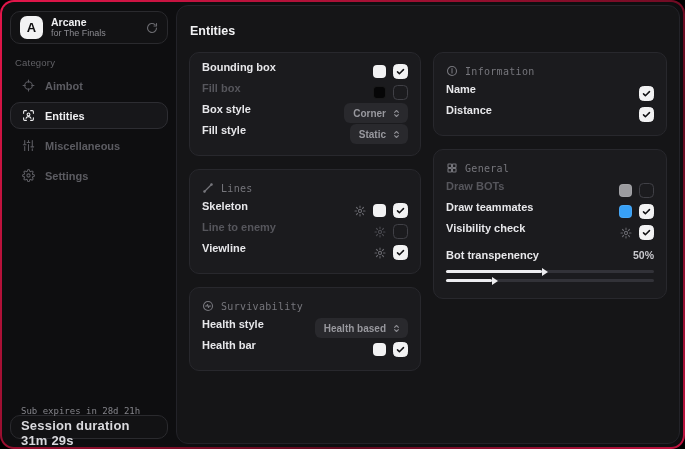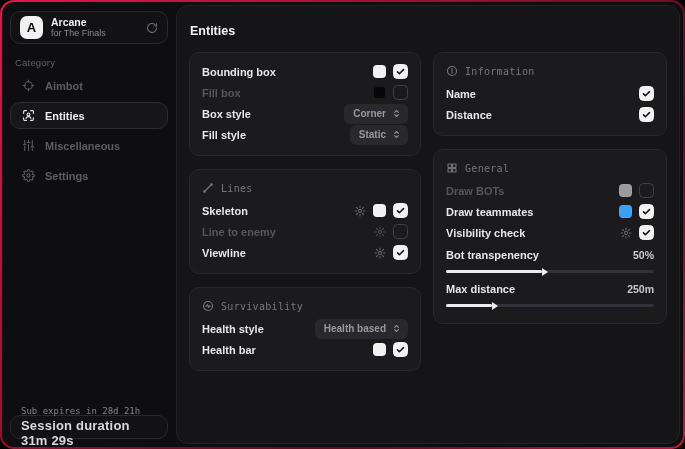--- a/index.html
+++ b/index.html
@@ -57,21 +57,21 @@
   .col-l { width:236px; } .col-r { width:238px; }
   .card {
     background:#1b1b1e; border:1px solid #28282d; border-radius:10px;
     padding:8px 12px 10px 12px; width:100%;
   }
   .card-head {
     display:flex; align-items:center; gap:7px; height:20px; margin-bottom:2px;
     color:#76767c; font-family:"DejaVu Sans Mono", monospace; font-size:10px; letter-spacing:.3px;
   }
   .card-head .hico { display:flex; color:#76767c; }
-  .row { height:21px; display:flex; align-items:center; justify-content:space-between;gap:36px; }
+  .row { height:21px; display:flex; justify-content:space-between;gap:36px; }
   .row-label { font-size:11px; font-weight:600; color:#e7e7ea; }
   .row.dim .row-label { color:#56565c; }
   .ctrls { display:flex; align-items:center; gap:7px; }
   .gico { display:flex; color:#65656b; }
   .row.dim .gico { color:#4a4a50; }
   .swatch { width:13px; height:13px; border-radius:4px; border:1px solid rgba(255,255,255,.08); }
   .checkbox {
     width:15px; height:15px; border-radius:4.5px; border:1.5px solid #404046;
     display:flex; align-items:center; justify-content:center; background:transparent;
   }
@@ -395,24 +395,20 @@
           </div>
 
           <div class="slider-row">
             <span class="row-label">Bot transpenency</span>
             <span class="slider-val">50%</span>
           </div>
           <div class="slider">
             <span class="fill" style="width: 46%;"></span>
           </div>
 
-          <div class="slider-row">
-            <span class="row-label">Max distance</span>
-            <span class="slider-val">250m</span>
-          </div>
           <div class="slider">
             <span class="fill" style="width: 22%;"></span>
           </div>
         </div>
       </div>
     </div>
   </div>
 
 </div>
 </div>

